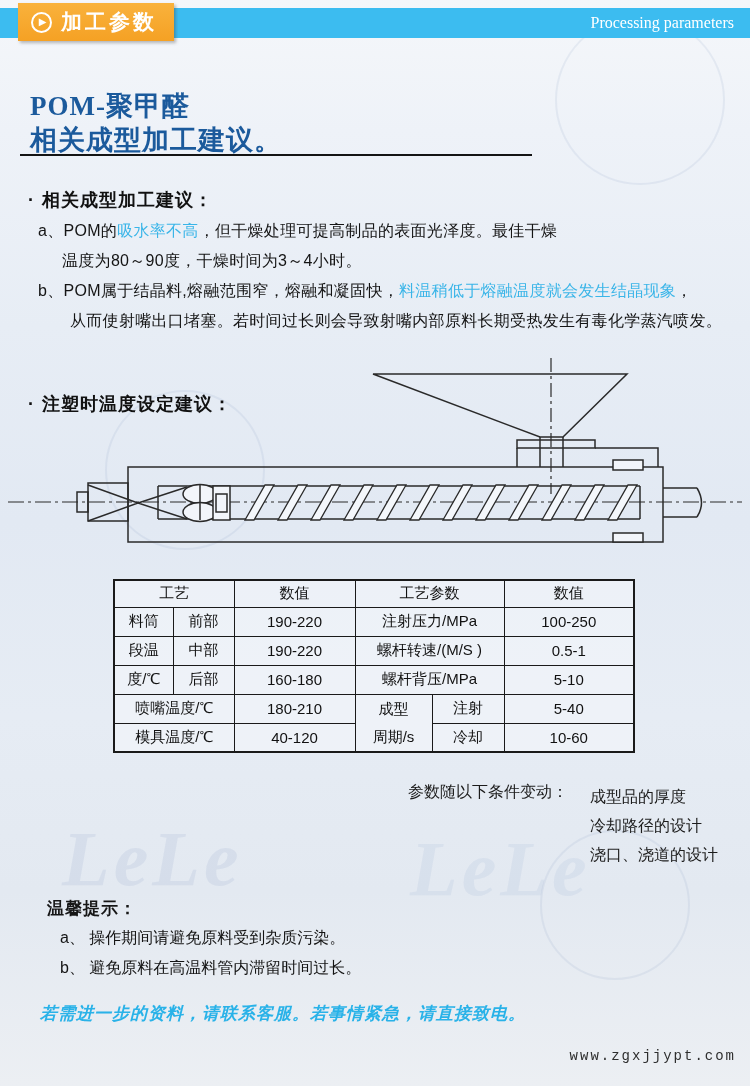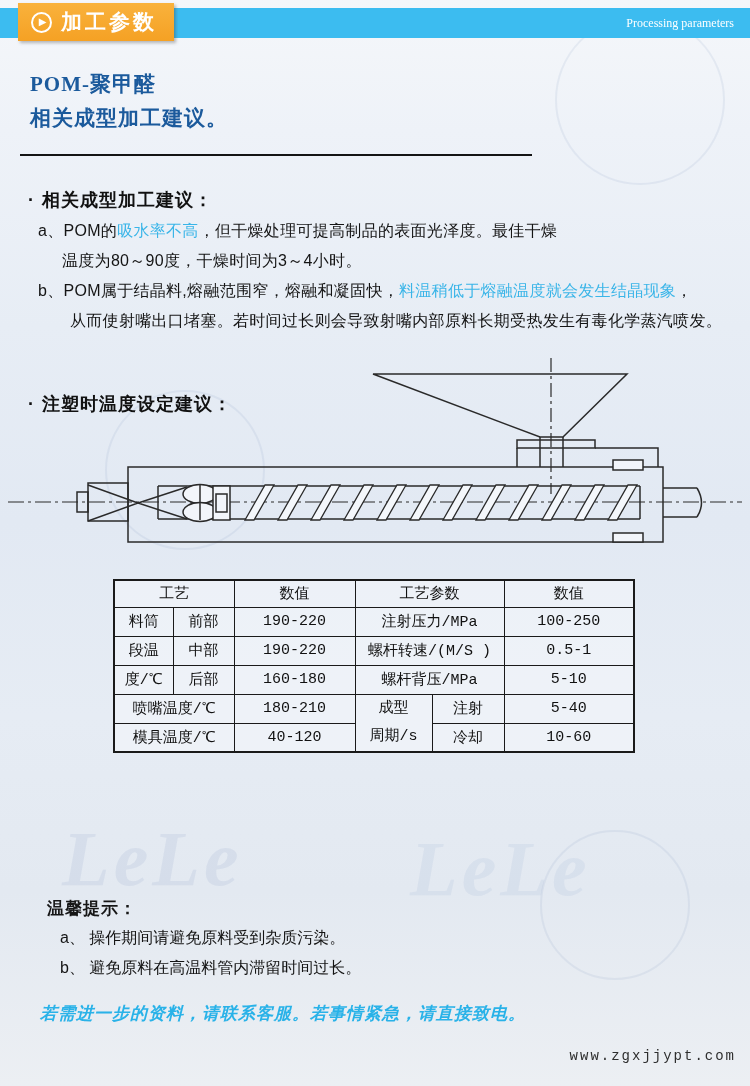--- a/index.html
+++ b/index.html
@@ -18,56 +18,56 @@
   .wm-text {
     position: absolute; font-family: "Liberation Serif", serif;
     font-style: italic; font-weight: bold; color: rgba(120,150,195,0.13);
     letter-spacing: 4px;
     margin-top: 46px;
   }
   
   .topbar { position: absolute; left: 0; top: 8px; width: 750px; height: 30px; background: #3cbcf0; }
   .topbar-en {
     position: absolute; right: 16px; top: 8px; height: 32px; line-height: 30px;
-    color: #ffffff; font-family: "Liberation Serif", serif; font-size: 12px;
+    color: #ffffff; font-family: "Liberation Serif", serif; font-size: 16px;
   }
   .badge {
     position: absolute; left: 18px; top: 3px; height: 38px;
     background: linear-gradient(180deg, #f9b23c 0%, #f5a124 100%);
     display: flex; align-items: center; gap: 9px; padding: 0 17px 0 13px;
     box-shadow: 2px 2px 3px rgba(60,60,60,0.35);
   }
   .play-icon {
     width: 21px; height: 21px; border: 2px solid #ffffff; border-radius: 50%;
     display: flex; align-items: center; justify-content: center;
     color: #ffffff; font-size: 10px; line-height: 1; padding-left: 2px;
   }
   .badge-label { color: #ffffff; font-size: 21px; font-weight: bold; letter-spacing: 3px; }
   
   .title {
-    position: absolute; left: 30px; top: 67px;
+    position: absolute; left: 30px; top: 89px;
     font-family: "Liberation Serif", serif; font-weight: 900;
-    font-size: 21px; line-height: 34px; color: #1b5a9c; letter-spacing: 1px;
+    font-size: 27px; line-height: 34px; color: #1b5a9c; letter-spacing: 1px;
   }
   .rule { position: absolute; left: 20px; top: 154px; width: 512px; height: 2px; background: #141414; }
   
   .sec-head {
     position: absolute; font-size: 18px; font-weight: bold; color: #111;
     letter-spacing: 1px; white-space: nowrap;
   }
   .bullet { font-weight: bold; margin-right: 7px; }
   .body-line { position: absolute; font-size: 16px; color: #141414; white-space: nowrap; letter-spacing: 0.3px; }
   .hl { color: #3ab5e8; }
   
   .diagram { position: absolute; left: 0; top: 358px; }
   
   table.params {
     position: absolute; left: 113px; top: 579px;
     border-collapse: collapse; table-layout: fixed;
-    font-family: Liberation Mono, monospace; font-size: 15px; color: #111;
+    font-family: Liberation Sans, sans-serif; font-size: 15px; color: #111;
     background: rgba(248,250,253,0.45);
     border: 2px solid #1a1a1a;
   }
   table.params td {
     border: 1px solid #1a1a1a; text-align: center; vertical-align: middle;
     height: 29px; padding: 0 3px; white-space: nowrap;
   }
   table.params tr.hdr td { height: 27px; }
   .cycle-cell div { line-height: 28px; }
   
@@ -234,20 +234,28 @@
     </tr>
     <tr>
       <td colspan="2">模具温度/℃</td>
       <td>40-120</td>
       <td>冷却</td>
       <td>10-60</td>
     </tr>
   </tbody>
     </table>
 
+  <div class="conditions">
+    <div class="intro">参数随以下条件变动：</div>
+    <div class="items">
+      <div>成型品的厚度</div>
+      <div>冷却路径的设计</div>
+      <div>浇口、浇道的设计</div>
+    </div>
+  </div>
 
   <div class="tips-head">温馨提示：</div>
   <div class="tip-line" style="left:36px;top:928px;">a、 操作期间请避免原料受到杂质污染。</div>
   <div class="tip-line" style="left:36px;top:958px;">b、 避免原料在高温料管内滞留时间过长。</div>
 
   <div class="contact">若需进一步的资料，请联系客服。若事情紧急，请直接致电。</div>
   <div class="website">www.zgxjjypt.com</div>
 
 </div>
 

